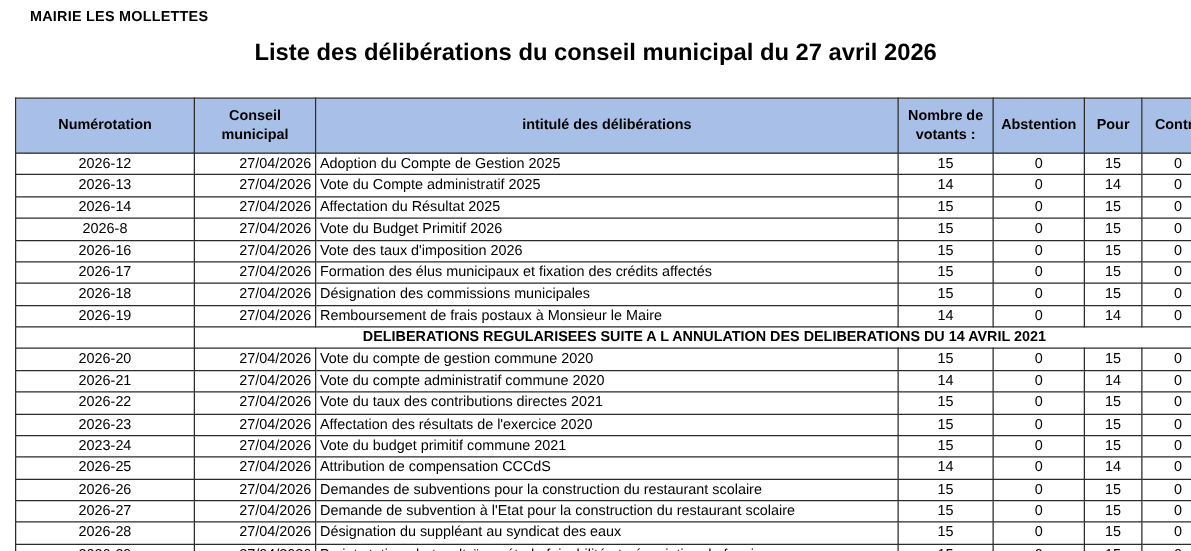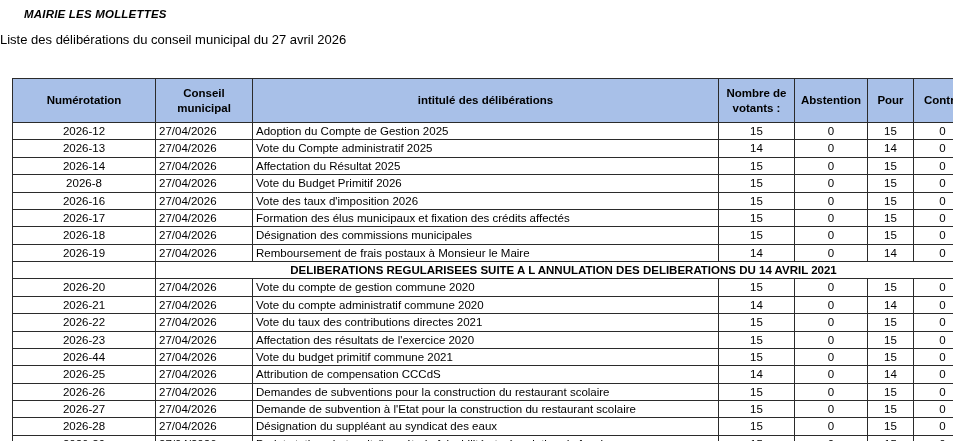--- a/index.html
+++ b/index.html
@@ -20,30 +20,29 @@
     height: 441px;
     box-sizing: border-box;
   }
   .org-name {
     position: absolute;
     left: 24px;
     top: 8px;
     font-size: 11.5px;
     font-weight: bold;
     letter-spacing: 0.2px;
-    font-style: italic;
   }
   .doc-title {
     position: absolute;
     left: 0;
     right: 0;
     top: 32px;
-    text-align: left;
-    font-size: 13px;
-    font-weight: normal;
+    text-align: center;
+    font-size: 19px;
+    font-weight: bold;
   }
   .table-wrap {
     position: absolute;
     left: 12px;
     top: 78px;
     width: 929px;
   }
   table.delib {
     border-collapse: collapse;
     width: 929px;
@@ -72,21 +71,21 @@
   col.c-votants { width: 76px; }
   col.c-abst { width: 73px; }
   col.c-pour { width: 46px; }
   col.c-contre { width: 58px; }
 
   td.num {
     text-align: center;
     font-weight: normal;
   }
   td.conseil {
-    text-align: left;
+    text-align: right;
   }
   td.intitule {
     text-align: left;
     padding-left: 6px;
     margin-left: 40px;
   }
   td.number {
     text-align: center;
   }
   tr.section td {
@@ -236,21 +235,21 @@
           <tr>
             <td class="num">2026-23</td>
             <td class="conseil">27/04/2026</td>
             <td class="intitule">Affectation des résultats de l'exercice 2020</td>
             <td class="number">15</td>
             <td class="number">0</td>
             <td class="number">15</td>
             <td class="number">0</td>
           </tr>
           <tr>
-            <td class="num">2026-44</td>
+            <td class="num">2023-24</td>
             <td class="conseil">27/04/2026</td>
             <td class="intitule">Vote du budget primitif commune 2021</td>
             <td class="number">15</td>
             <td class="number">0</td>
             <td class="number">15</td>
             <td class="number">0</td>
           </tr>
           <tr>
             <td class="num">2026-25</td>
             <td class="conseil">27/04/2026</td>

